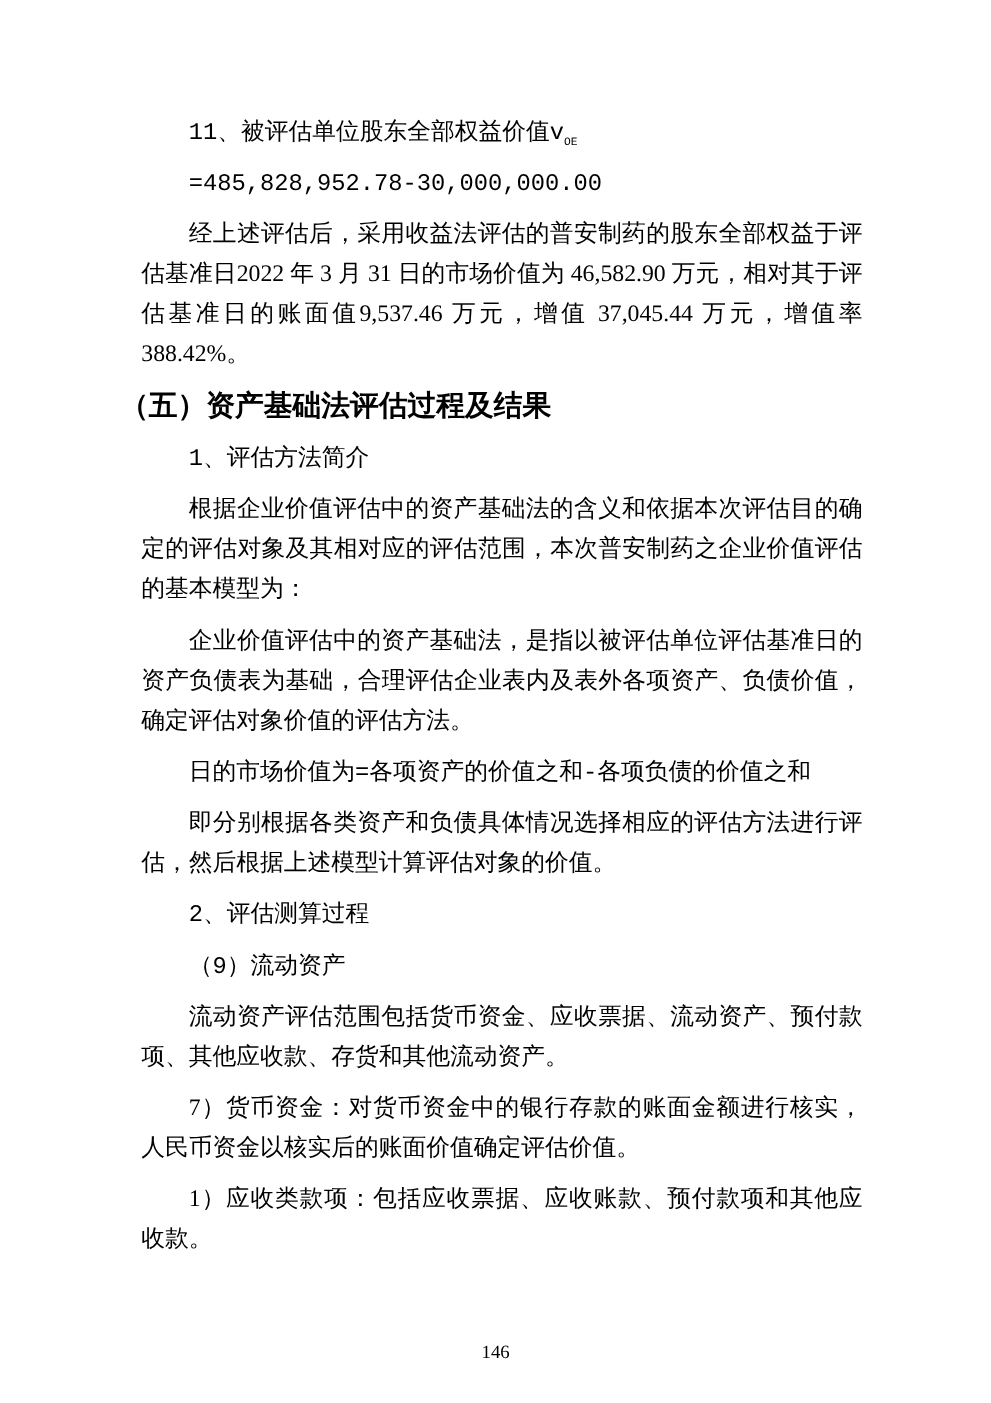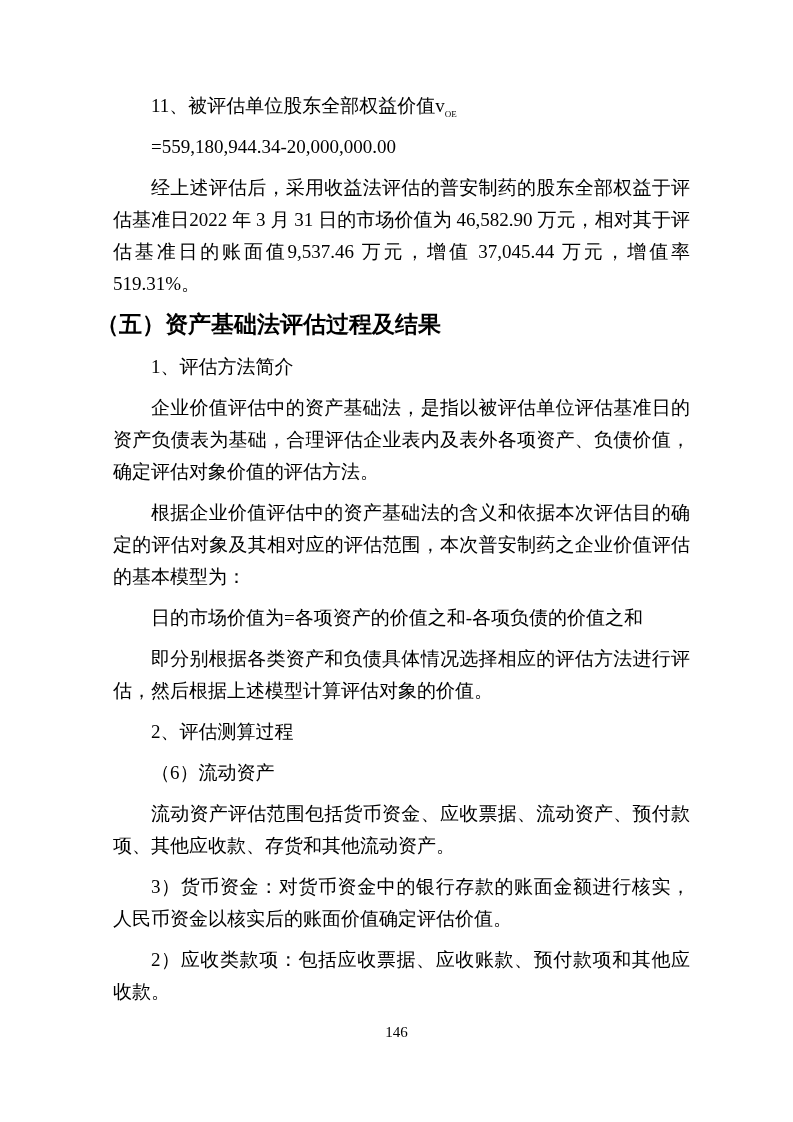--- a/index.html
+++ b/index.html
@@ -23,20 +23,21 @@
     width: 577px;
     font-size: 19px;
     line-height: 32px;
   }
   .content p {
     margin: 0 0 9px 0;
   }
   .line {
     text-indent: 38px;
     white-space: nowrap;
+    font-family: Liberation Mono, monospace;
   }
   .para {
     text-align: justify;
     text-indent: 38px;
   }
   .formula-line {
     font-size: 15px;
     margin-top: 6px !important;
     text-indent: 39px;
     letter-spacing: 1px;
@@ -54,58 +55,58 @@
     font-weight: bold;
     font-size: 23px;
     line-height: 30px;
     margin: 4px 0 12px -17px;
     white-space: nowrap;
   }
   .page-number {
     position: absolute;
     left: 0;
     right: 0;
-    top: 1022px;
+    top: 1072px;
     text-align: center;
     font-size: 15px;
     line-height: 20px;
   }
 </style>
 </head>
 <body>
 
 <div class="page">
   <div class="content">
 
     <p class="line item-title"><span>11、被评估单位股东全部权益价值v</span><sub>OE</sub></p>
 
 
-    <p class="line">=559,180,944.34-20,000,000.00</p>
+    <p class="line">=485,828,952.78-30,000,000.00</p>
 
 
-    <p class="para">经上述评估后，采用收益法评估的普安制药的股东全部权益于评估基准日2022 年 3 月 31 日的市场价值为 46,582.90 万元，相对其于评估基准日的账面值9,537.46 万元，增值 37,045.44 万元，增值率 519.31%。</p>
+    <p class="para">经上述评估后，采用收益法评估的普安制药的股东全部权益于评估基准日2022 年 3 月 31 日的市场价值为 46,582.90 万元，相对其于评估基准日的账面值9,537.46 万元，增值 37,045.44 万元，增值率 388.42%。</p>
 
     <h2 class="section-heading">（五）资产基础法评估过程及结果</h2>
 
     <p class="line">1、评估方法简介</p>
 
+    <p class="para">根据企业价值评估中的资产基础法的含义和依据本次评估目的确定的评估对象及其相对应的评估范围，本次普安制药之企业价值评估的基本模型为：</p>
+
     <p class="para">企业价值评估中的资产基础法，是指以被评估单位评估基准日的资产负债表为基础，合理评估企业表内及表外各项资产、负债价值，确定评估对象价值的评估方法。</p>
-
-    <p class="para">根据企业价值评估中的资产基础法的含义和依据本次评估目的确定的评估对象及其相对应的评估范围，本次普安制药之企业价值评估的基本模型为：</p>
 
     <p class="line">日的市场价值为=各项资产的价值之和-各项负债的价值之和</p>
 
     <p class="para">即分别根据各类资产和负债具体情况选择相应的评估方法进行评估，然后根据上述模型计算评估对象的价值。</p>
 
     <p class="line">2、评估测算过程</p>
 
-    <p class="line">（6）流动资产</p>
+    <p class="line">（9）流动资产</p>
 
     <p class="para">流动资产评估范围包括货币资金、应收票据、流动资产、预付款项、其他应收款、存货和其他流动资产。</p>
 
-    <p class="para">3）货币资金：对货币资金中的银行存款的账面金额进行核实，人民币资金以核实后的账面价值确定评估价值。</p>
+    <p class="para">7）货币资金：对货币资金中的银行存款的账面金额进行核实，人民币资金以核实后的账面价值确定评估价值。</p>
 
-    <p class="para">2）应收类款项：包括应收票据、应收账款、预付款项和其他应收款。</p>
+    <p class="para">1）应收类款项：包括应收票据、应收账款、预付款项和其他应收款。</p>
 
   </div>
 
   <div class="page-number">146</div>
 </div>
 
 </body></html>

